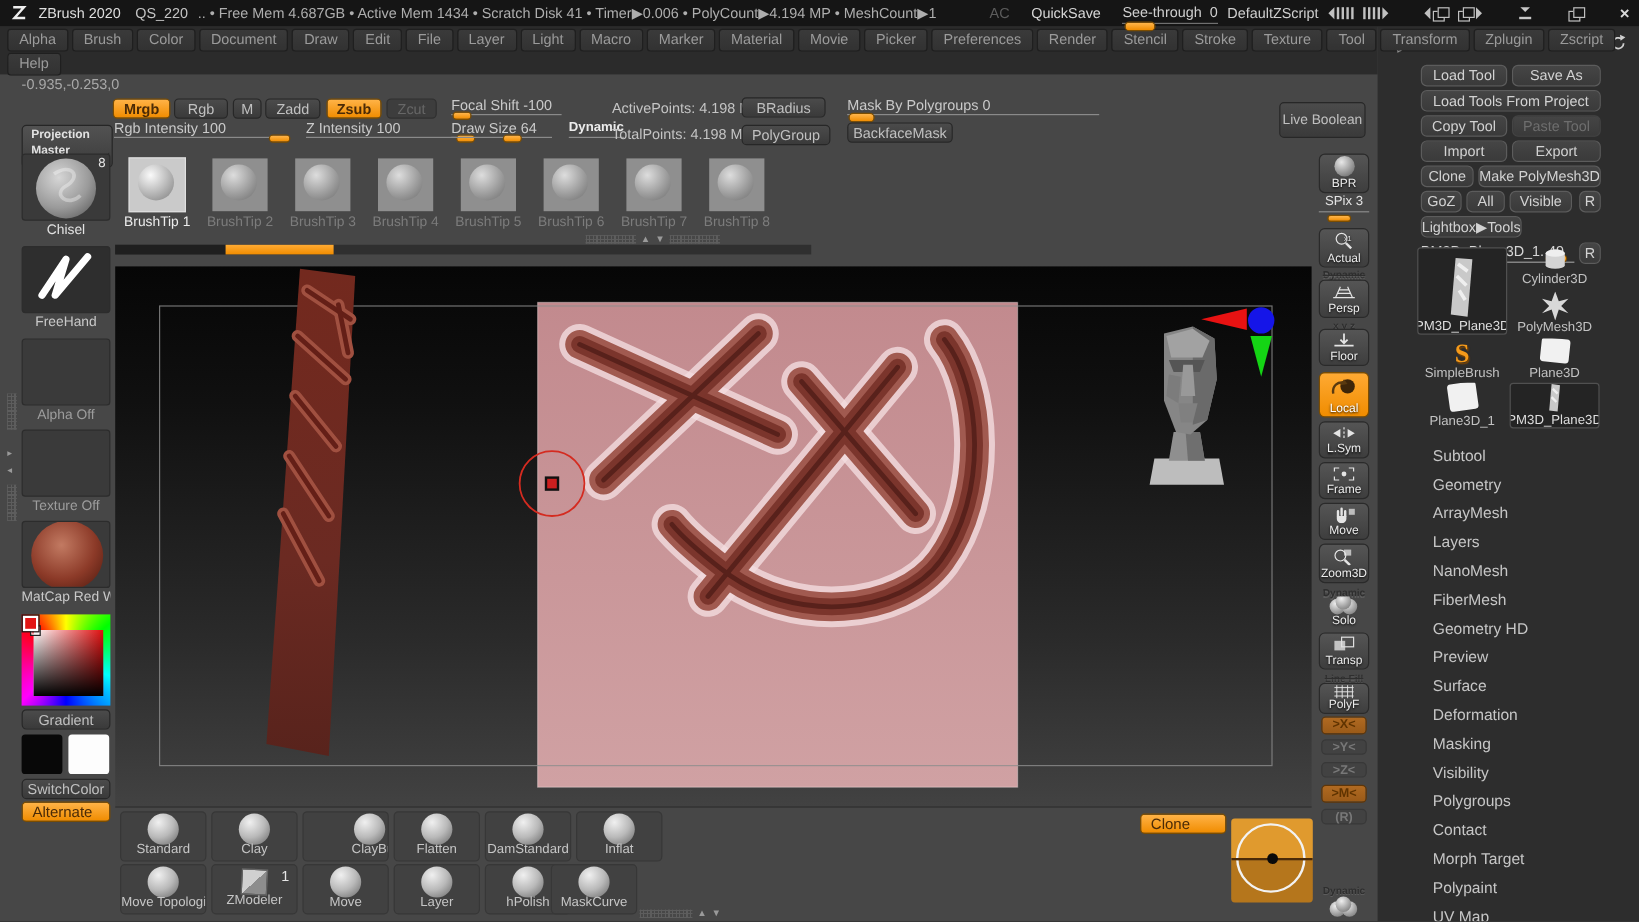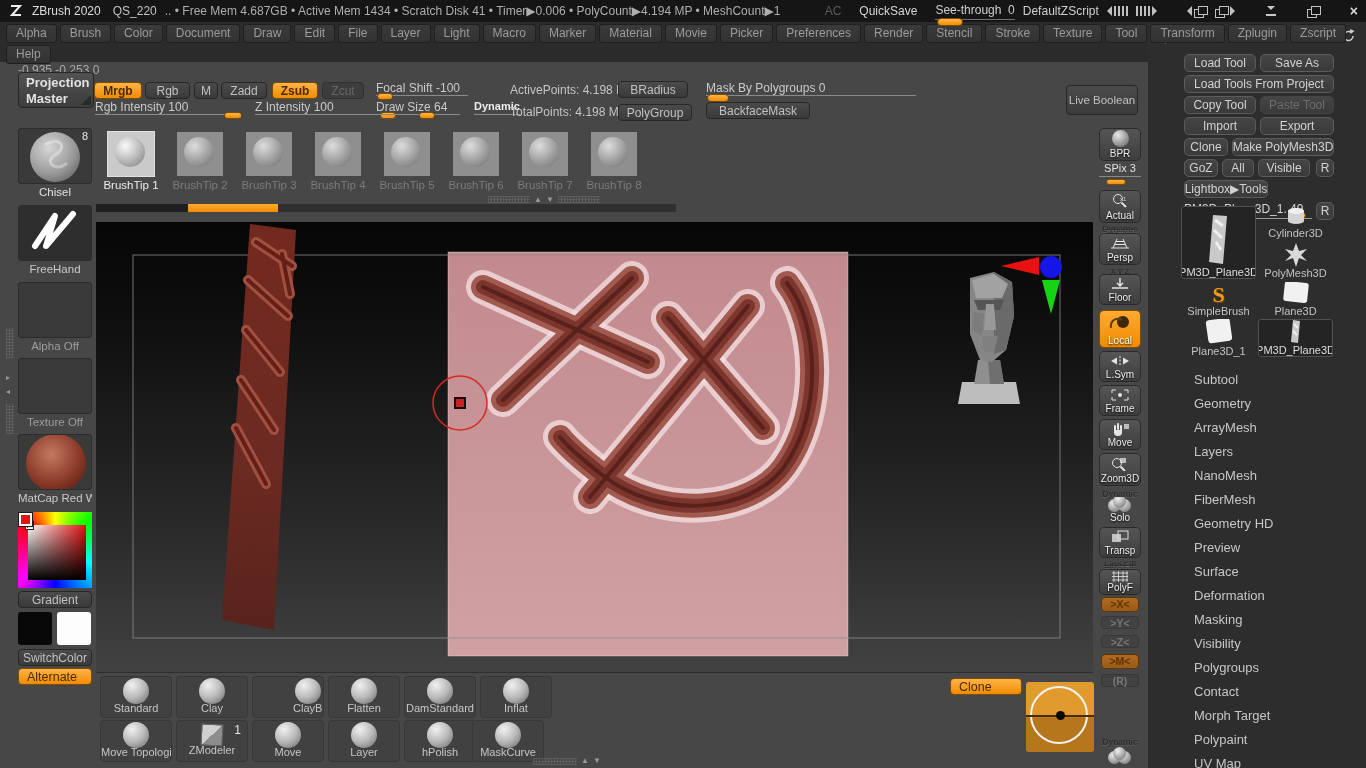--- a/index.html
+++ b/index.html
@@ -46,22 +46,22 @@
          color:#c0c0c0; font-size:12px; text-align:center; display:flex; align-items:center; justify-content:center;
          white-space:nowrap; overflow:hidden; }
   .btn.orange { background:linear-gradient(#ffb347,#f08c00); border:1px solid #7c4d00; color:#4a2a06; font-weight:bold; }
   .btn.dim { color:#676767; background:#3d3d3d; border-color:#303030; }
   .pill { background:linear-gradient(#ffb64d,#f08c00); border:1px solid #7c4d00; border-radius:4px; }
   .slider { position:absolute; border-bottom:1px solid #8a8a8a; font-size:12px; color:#cacaca; white-space:nowrap; }
   .abs { position:absolute; }
   .lbl { font-size:12px; color:#c4c4c4; white-space:nowrap; }
 
   
-  .pm-btn { position:absolute; left:18px; top:72px; width:76px; height:36px; background:linear-gradient(#525252,#3c3c3c);
-            border:1px solid #262626; border-radius:4px; color:#e2e2e2; font-weight:bold; font-size:13px;
+  .pm-btn { position:absolute; left:18px; top:104px; width:76px; height:36px; background:linear-gradient(#525252,#3c3c3c);
+            border:1px solid #262626; border-radius:4px; color:#e2e2e2; font-weight:bold; font-size:10px;
             line-height:1.25; padding:2px 0 0 7px; }
   .pm-btn::after { content:""; position:absolute; right:2px; bottom:2px; border:5px solid transparent; border-bottom-color:#2a2a2a; border-right-color:#2a2a2a; }
 
   
   .tip { position:absolute; width:62px; text-align:center; }
   .tip-img { width:46px; height:44px; margin:0 auto; background:#8f8f8f; position:relative; }
   .tip-img::after { content:""; position:absolute; left:7px; top:5px; width:30px; height:30px; border-radius:50%;
                     background:radial-gradient(circle at 35% 30%, #ddd, #9e9e9e 55%, #6d6d6d); }
   .tip.sel .tip-img { background:#cwhite; background:#cacaca; box-shadow:0 0 0 1px #e0e0e0; }
   .tip.sel .tip-img::after { background:radial-gradient(circle at 35% 30%, #fafafa, #b5b5b5 55%, #7c7c7c); }
@@ -256,21 +256,21 @@
   <div class="abs" style="left:474px;top:100px;font-size:11px;font-weight:bold;color:#ececec;border-bottom:1px solid #8a8a8a;padding-bottom:2px;">Dynamic</div>
 
   <div class="abs lbl" style="left:510px;top:83px;">ActivePoints: 4.198 Mil</div>
   <div class="abs lbl" style="left:510px;top:105px;">TotalPoints: 4.198 Mil</div>
 
   <div class="btn abs" style="left:618px;top:81px;width:70px;height:17px;">BRadius</div>
   <div class="btn abs" style="left:618px;top:104px;width:74px;height:17px;">PolyGroup</div>
 
   <div class="slider" style="left:706px;top:81px;width:210px;">Mask By Polygroups 0</div>
   <div class="pill abs" style="left:707px;top:94px;width:22px;height:8px;"></div>
-  <div class="btn abs" style="left:706px;top:102px;width:104px;height:17px;text-align:center;">BackfaceMask</div>
+  <div class="btn abs" style="left:706px;top:102px;width:88px;height:17px;text-align:center;">BackfaceMask</div>
 
   <div class="btn abs" style="left:1066px;top:85px;width:72px;height:30px;font-size:11.5px;">Live Boolean</div>
 
   <div class="tip sel" style="left:100px;top:132px;">
       <div class="tip-img"></div>
       <div class="tip-lbl">BrushTip 1</div>
     </div>
   <div class="tip" style="left:169px;top:132px;">
       <div class="tip-img"></div>
       <div class="tip-lbl">BrushTip 2</div>
@@ -505,21 +505,21 @@
       <div class="cap">Move</div>
     </div>
   <div class="traytile" style="left:328px;top:720px;">
       <div class="sph"></div>
       <div class="cap">Layer</div>
     </div>
   <div class="traytile" style="left:404px;top:720px;">
       <div class="sph"></div>
       <div class="cap">hPolish</div>
     </div>
-  <div class="traytile" style="left:472px;top:720px;">
+  <div class="traytile" style="left:459px;top:720px;">
       <div class="sph"></div>
       <div class="cap">MaskCurve</div>
     </div>
 
   <div class="abs dots" style="left:533px;top:758px;width:44px;height:7px;"></div>
   <span class="abs scroll-arrow" style="left:581px;top:757px;">▲</span>
   <span class="abs scroll-arrow" style="left:593px;top:757px;">▼</span>
 
   <div class="btn orange abs" style="left:950px;top:678px;width:72px;height:17px;font-weight:normal;font-size:12.5px;justify-content:flex-start;padding-left:8px;">Clone</div>
 

